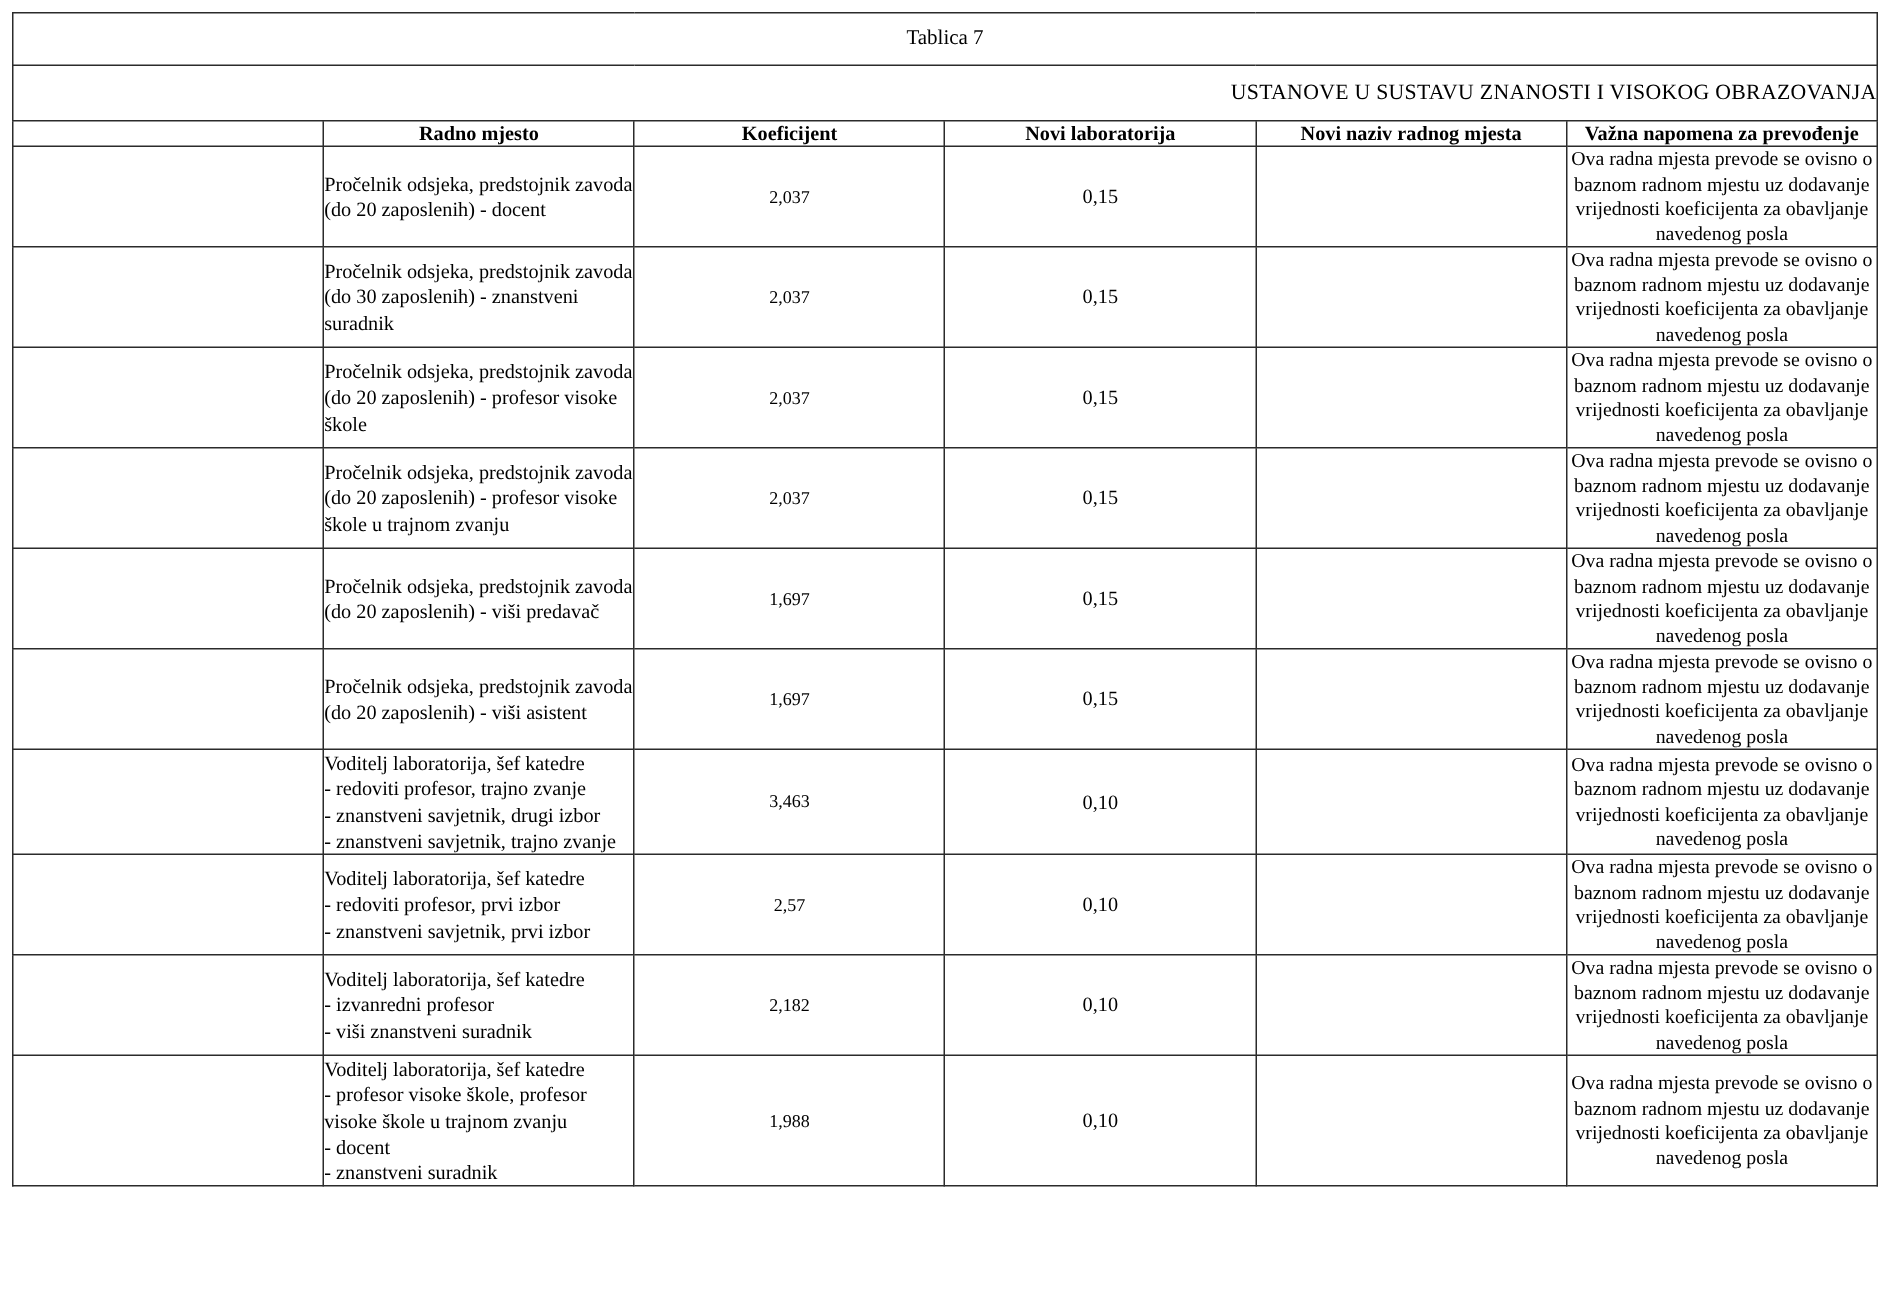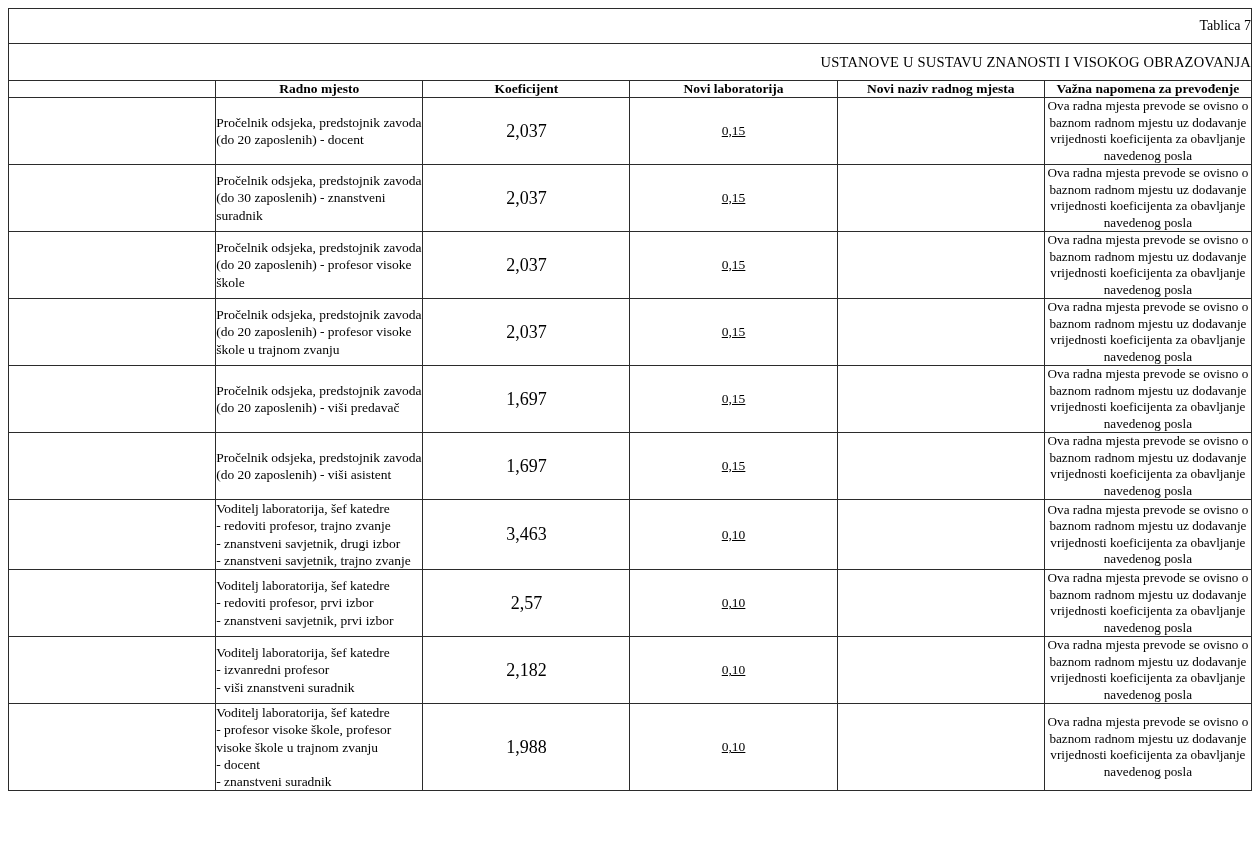--- a/index.html
+++ b/index.html
@@ -28,48 +28,47 @@
   }
   table.doc-table td, table.doc-table th {
     border: 1px solid #2b2b2b;
     vertical-align: middle;
     padding: 0;
   }
   .caption-cell {
     height: 34px;
     padding: 4px 8px;
     font-size: 14px;
-    text-align: right;
+    text-align: center;
     vertical-align: middle;
   }
   .title-cell {
     height: 36px;
     text-align: right;
     vertical-align: middle;
     font-size: 14.5px;
     letter-spacing: 0.2px;
   }
   td.c-blank { width: 130px; }
   td.c-job {
     width: 300px;
     padding: 6px 8px 6px 10px;
     text-align: left;
     line-height: 1.28;
     font-size: 13.5px;
   }
   td.c-coef {
     width: 112px;
     text-align: center;
-    font-size: 18px;
+    font-size: 12px;
   }
   td.c-newcoef {
     width: 120px;
     text-align: center;
     font-size: 13.5px;
-    text-decoration: underline;
   }
   td.c-newname {
     width: 295px;
   }
   td.c-note {
     width: 287px;
     padding: 5px 8px 5px 8px;
     text-align: center;
     line-height: 1.25;
     font-size: 13.2px;

